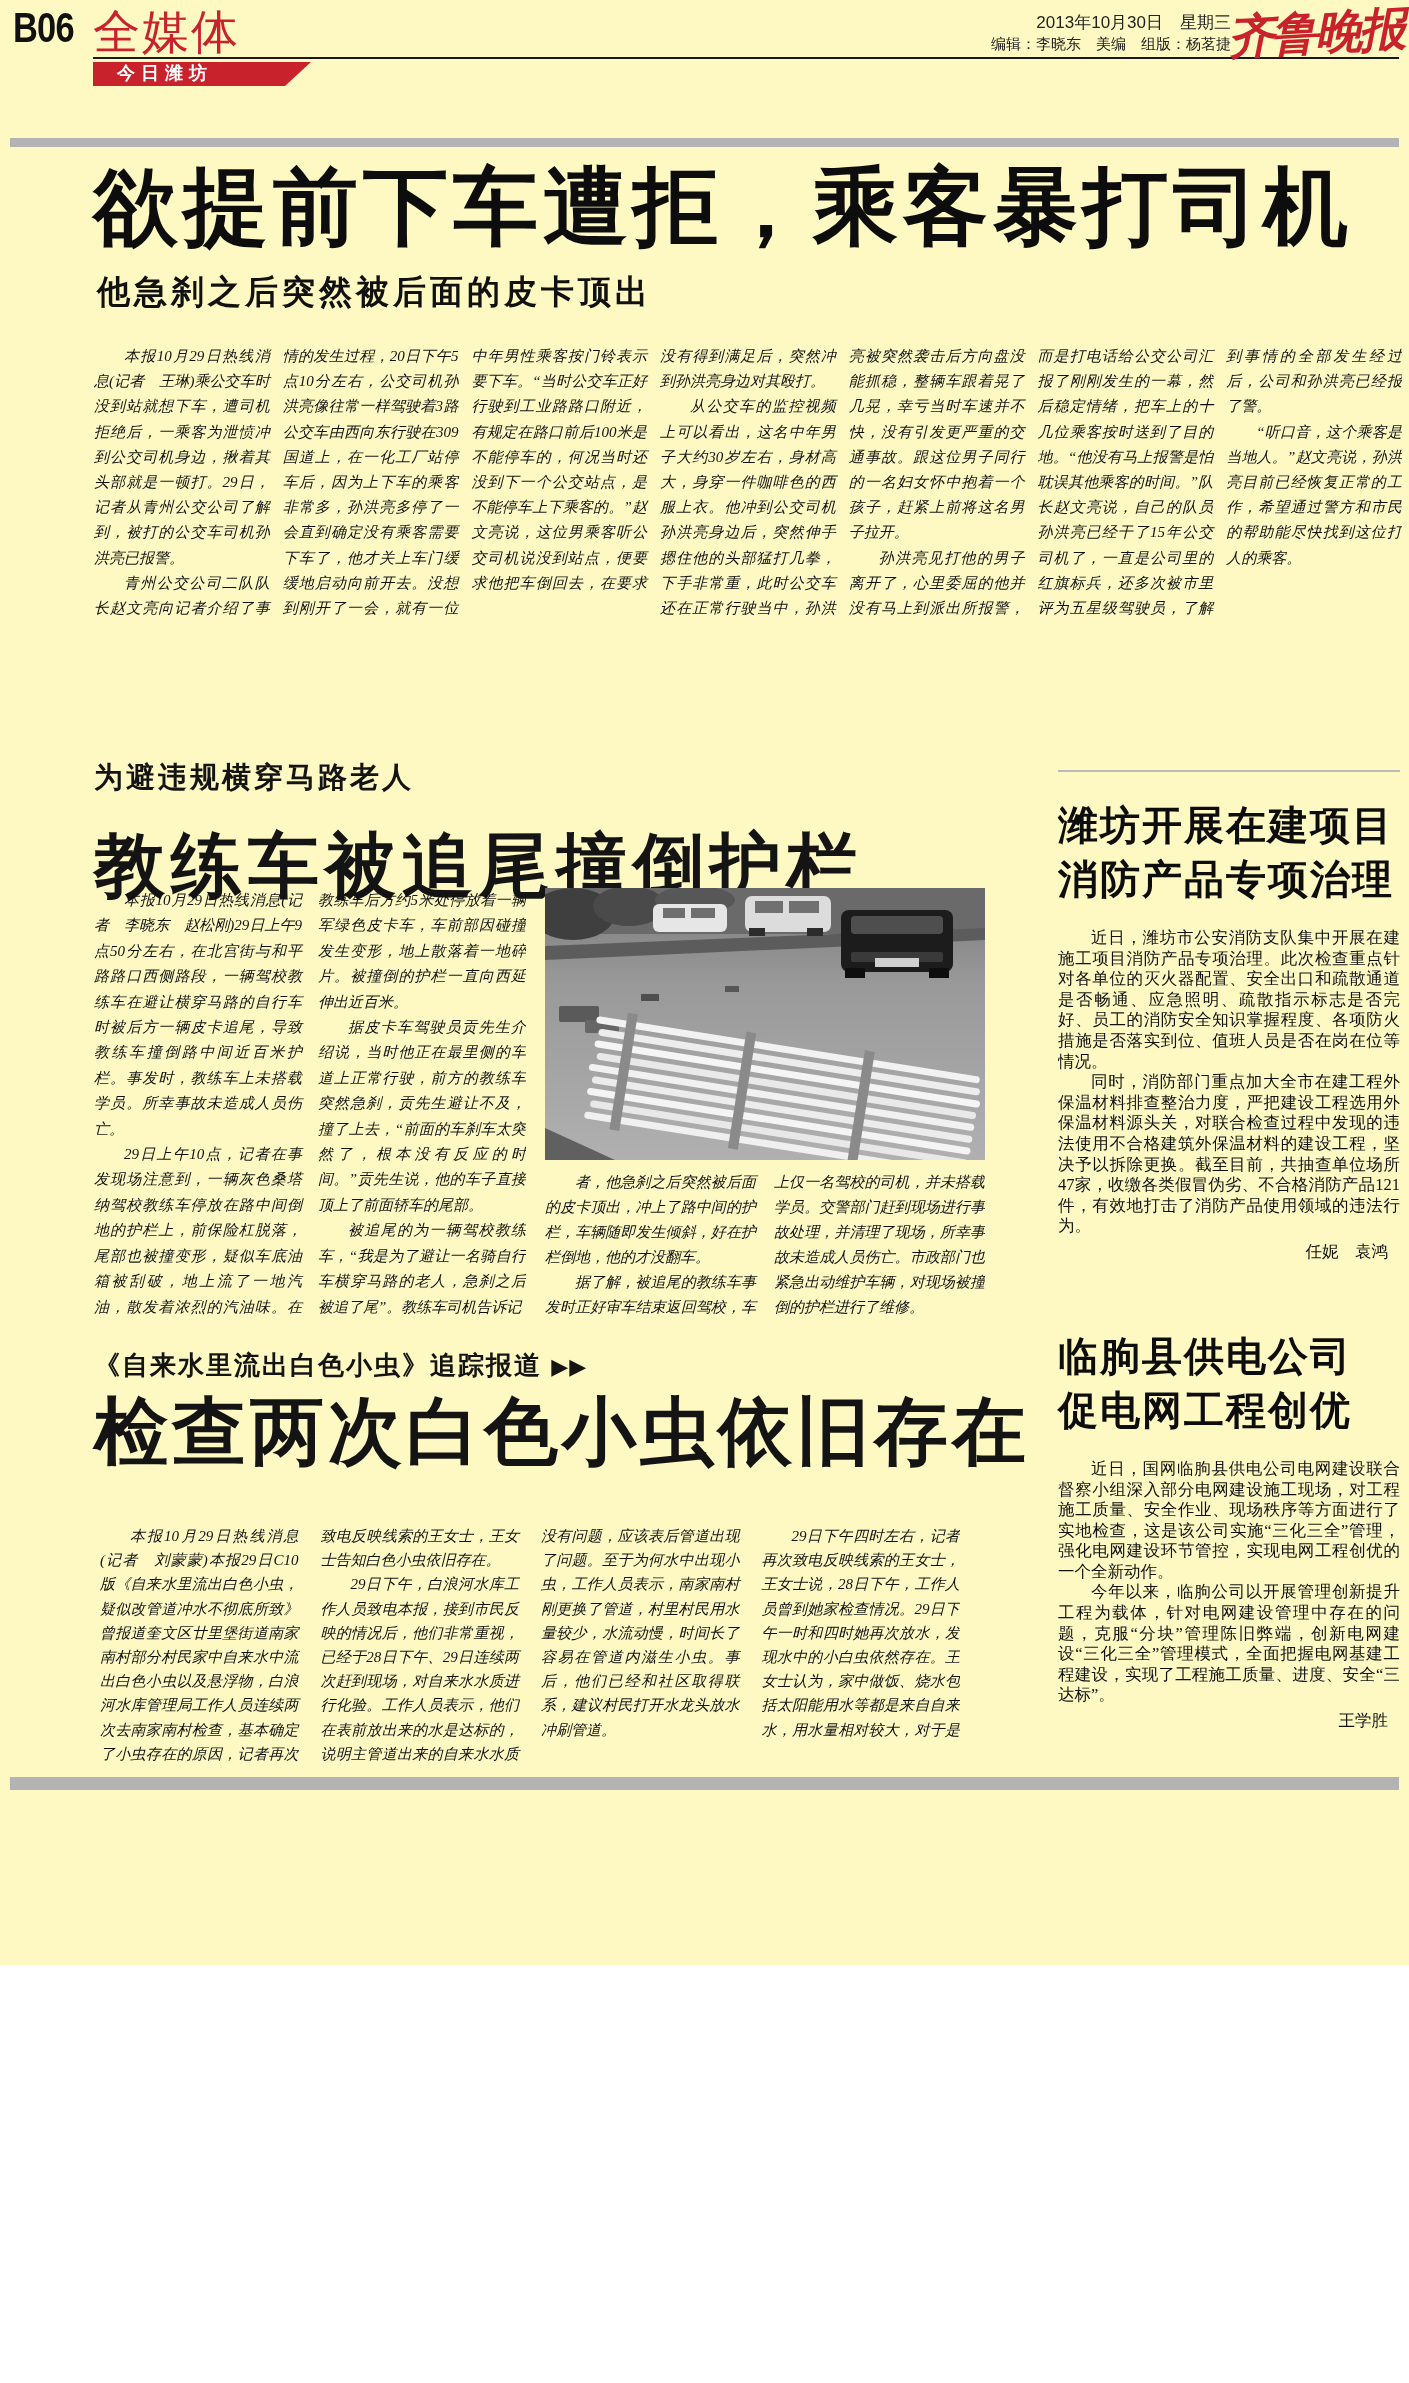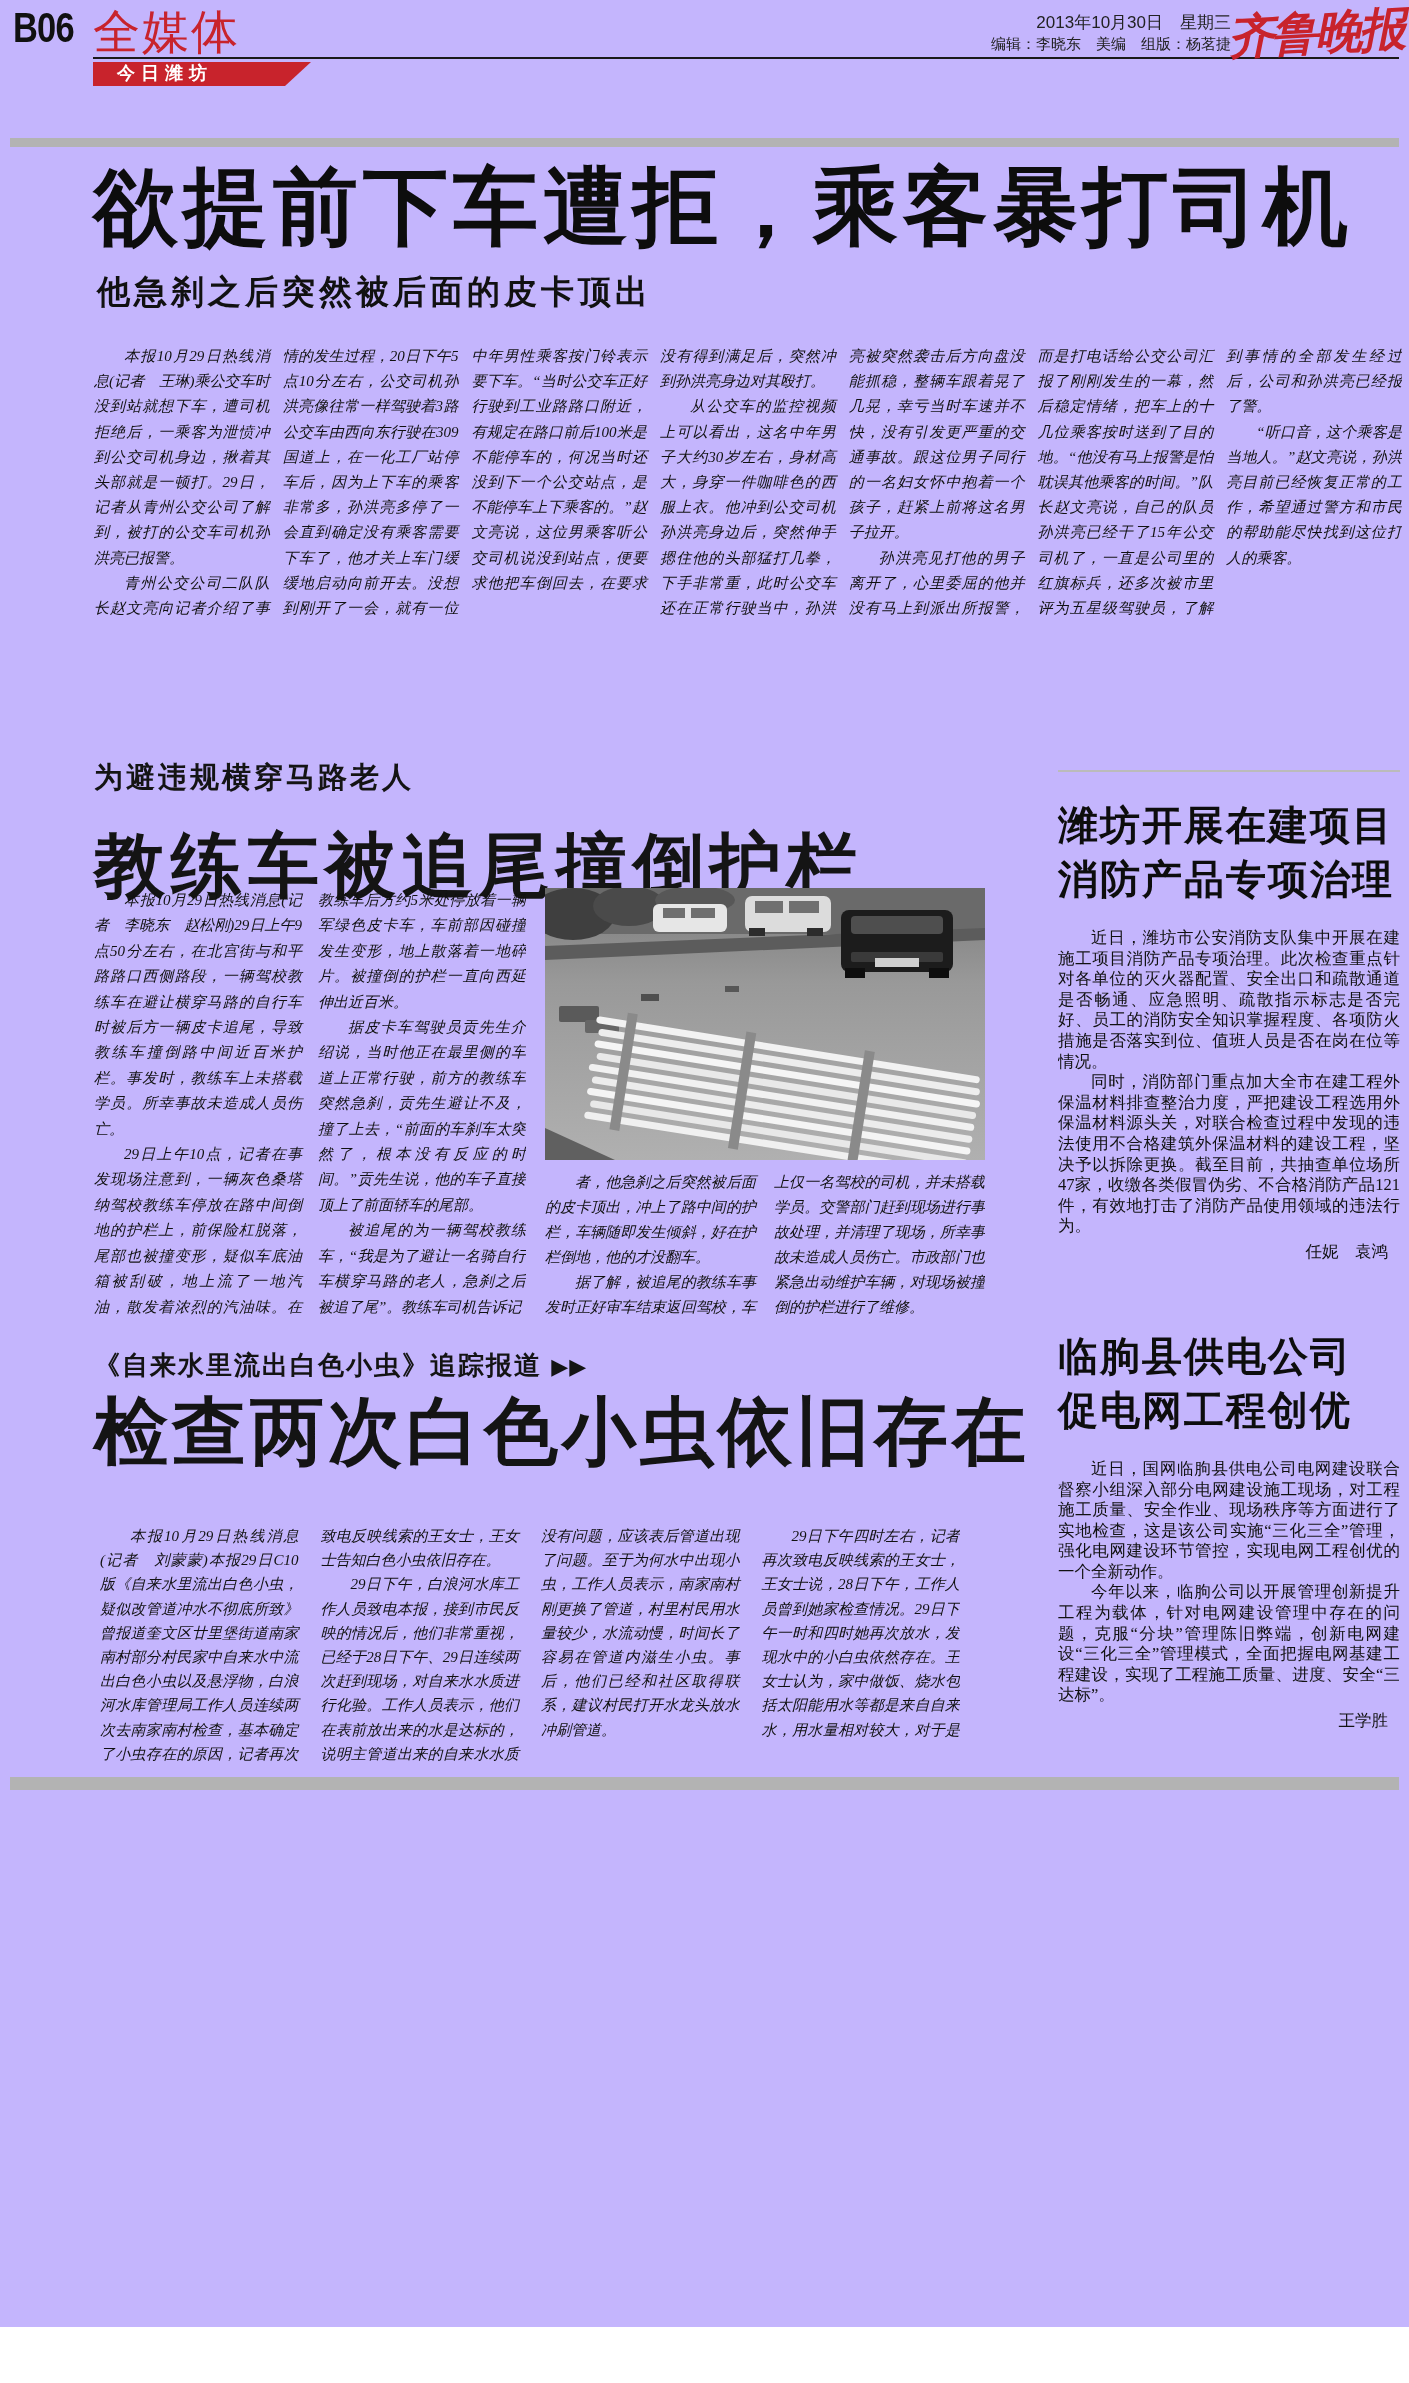--- a/index.html
+++ b/index.html
@@ -1,16 +1,16 @@
 <!DOCTYPE html>
 <html><head>
 <meta charset="utf-8">
 <style>
   html,body{margin:0;padding:0;background:#ffffff;}
-  #page{position:relative;width:1409px;height:2327px;background:#c4b5fd;overflow:hidden;
+  #page{position:relative;width:1409px;height:1965px;background:#fef9c3;overflow:hidden;
         font-family:"Liberation Serif","DejaVu Serif",serif;color:#141414;}
   .abs{position:absolute;}
   .hei{font-family:"Liberation Sans","DejaVu Sans",sans-serif;}
 
   
   #b06{left:13px;top:4px;font-size:42px;font-weight:900;letter-spacing:-1px;color:#111;
        transform:scaleX(.82);transform-origin:left top;}
   #section-title{left:93px;top:1px;font-size:47px;font-weight:400;color:#c8232c;letter-spacing:2px;}
   #header-line{left:93px;top:57px;width:1306px;height:2px;background:#1a1a1a;}
   #ribbon{left:93px;top:62px;width:218px;height:24px;background:#c8232c;

